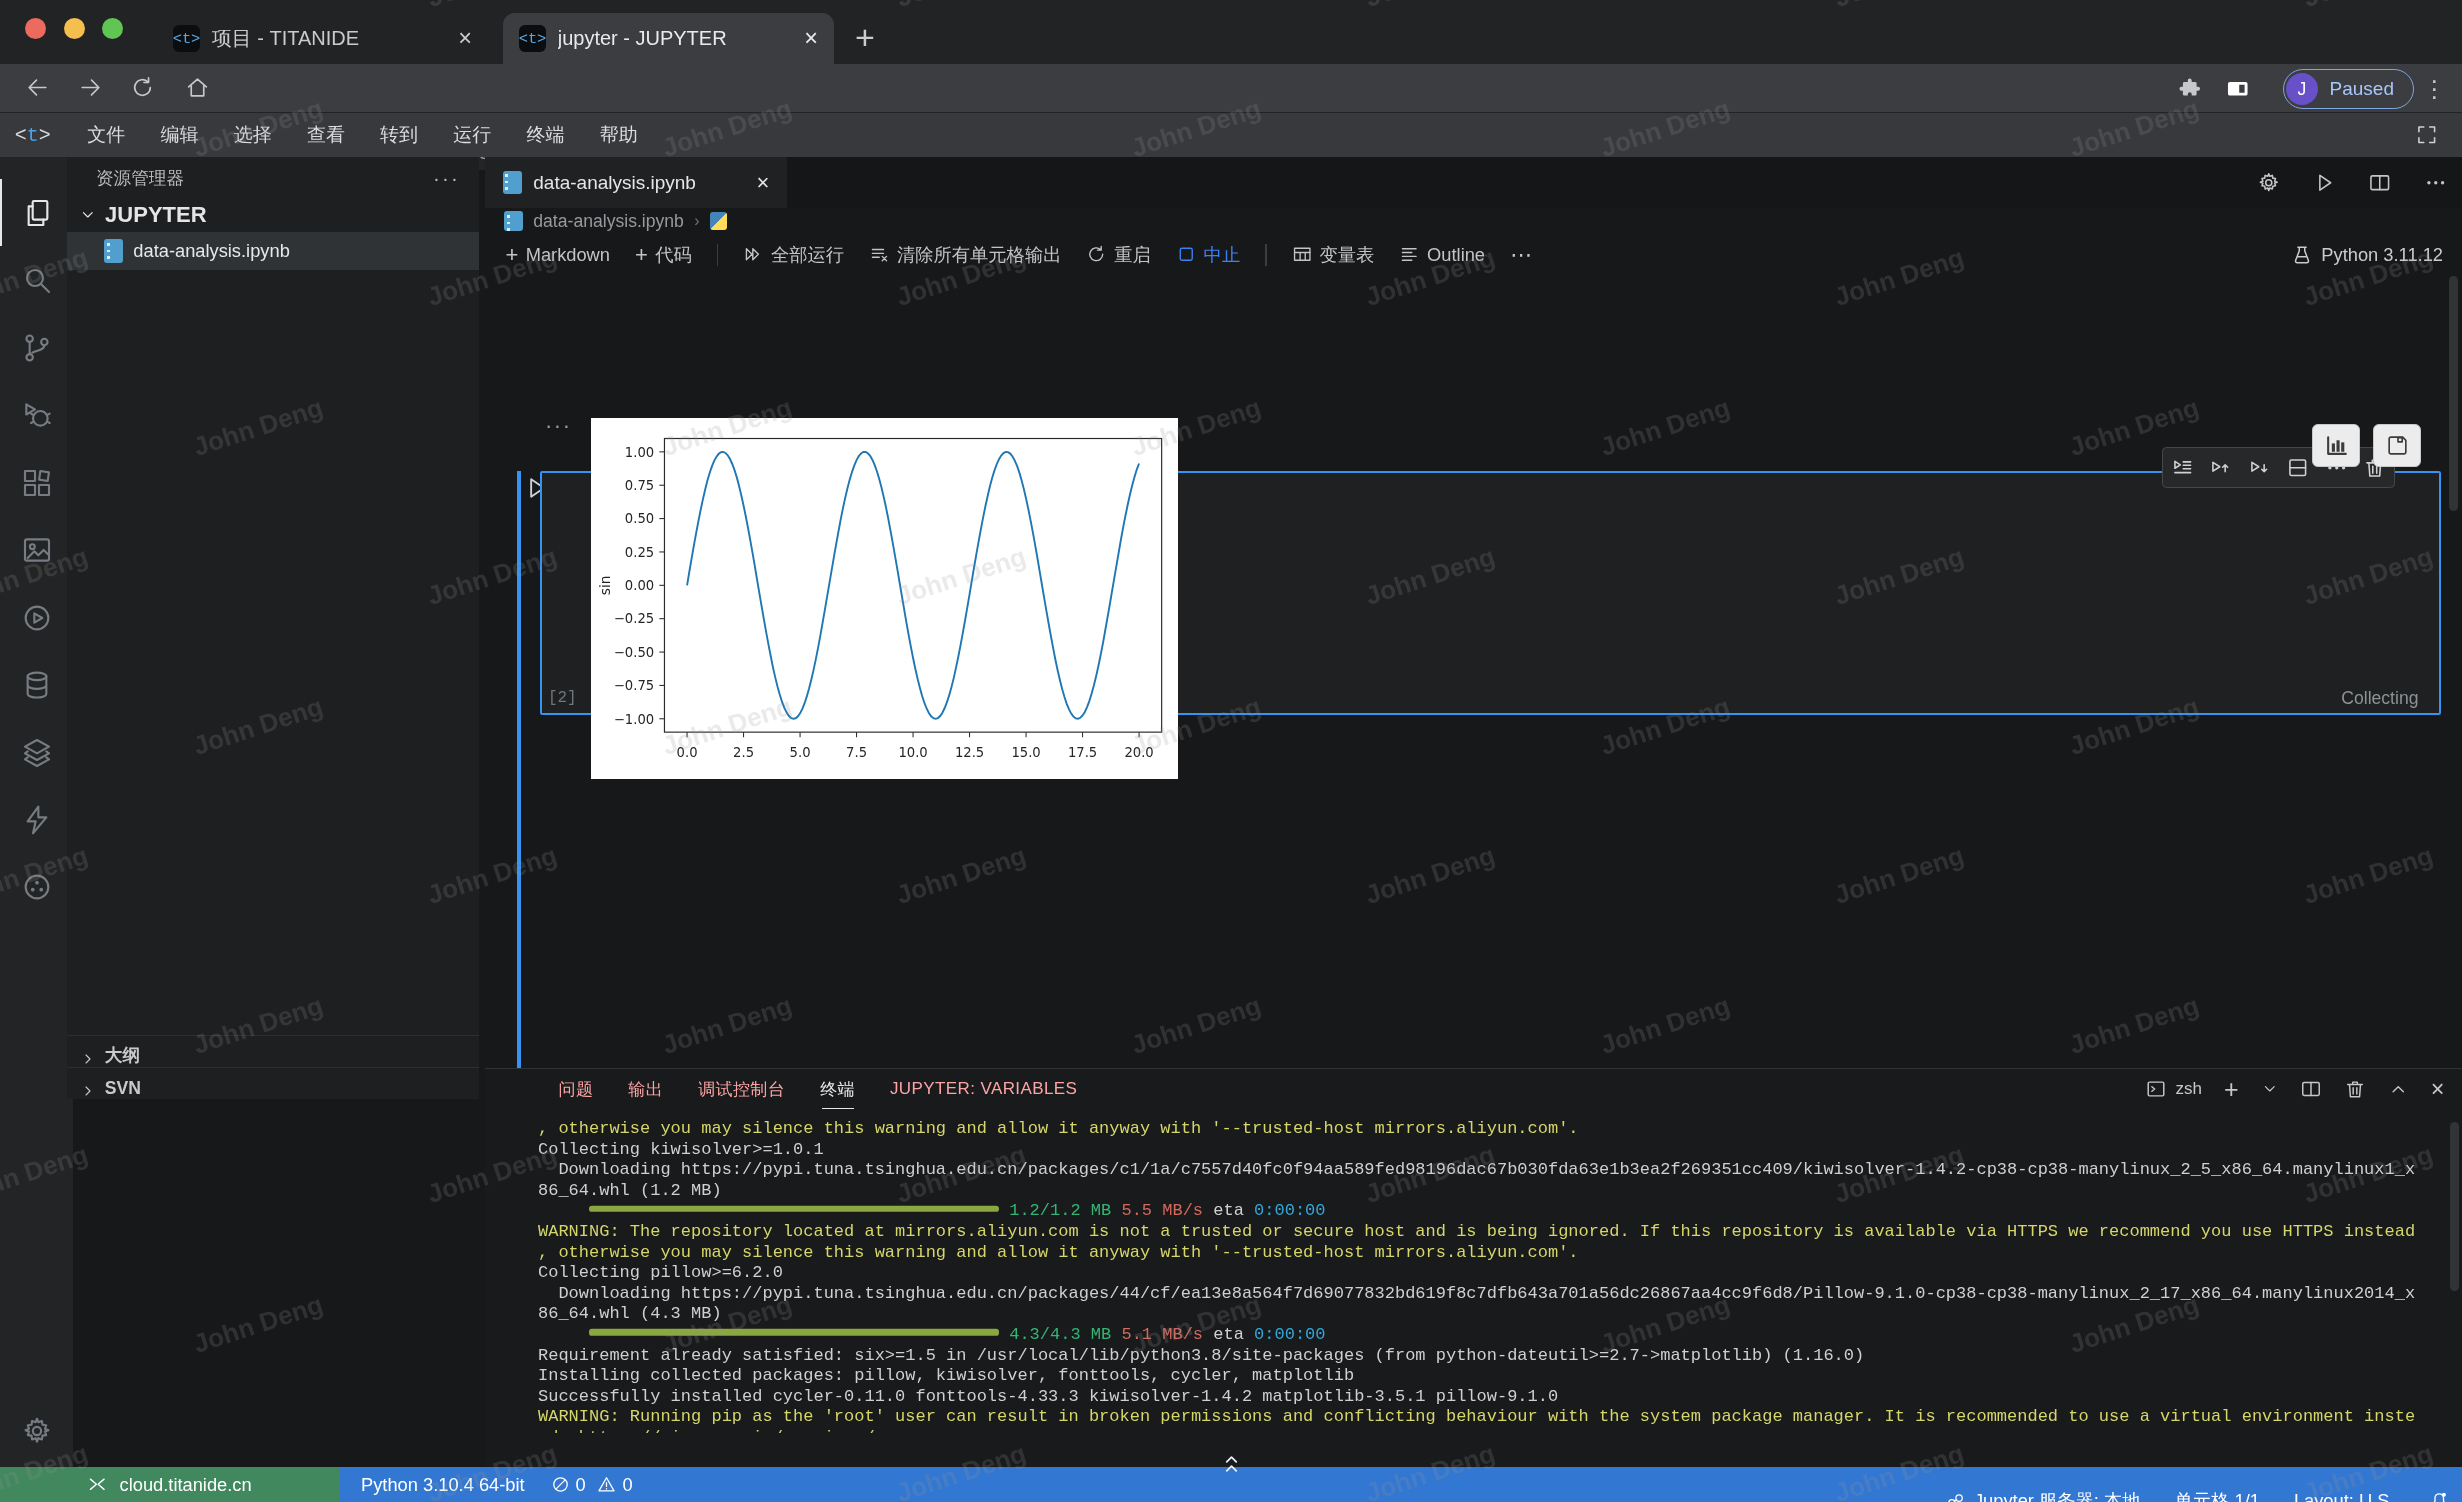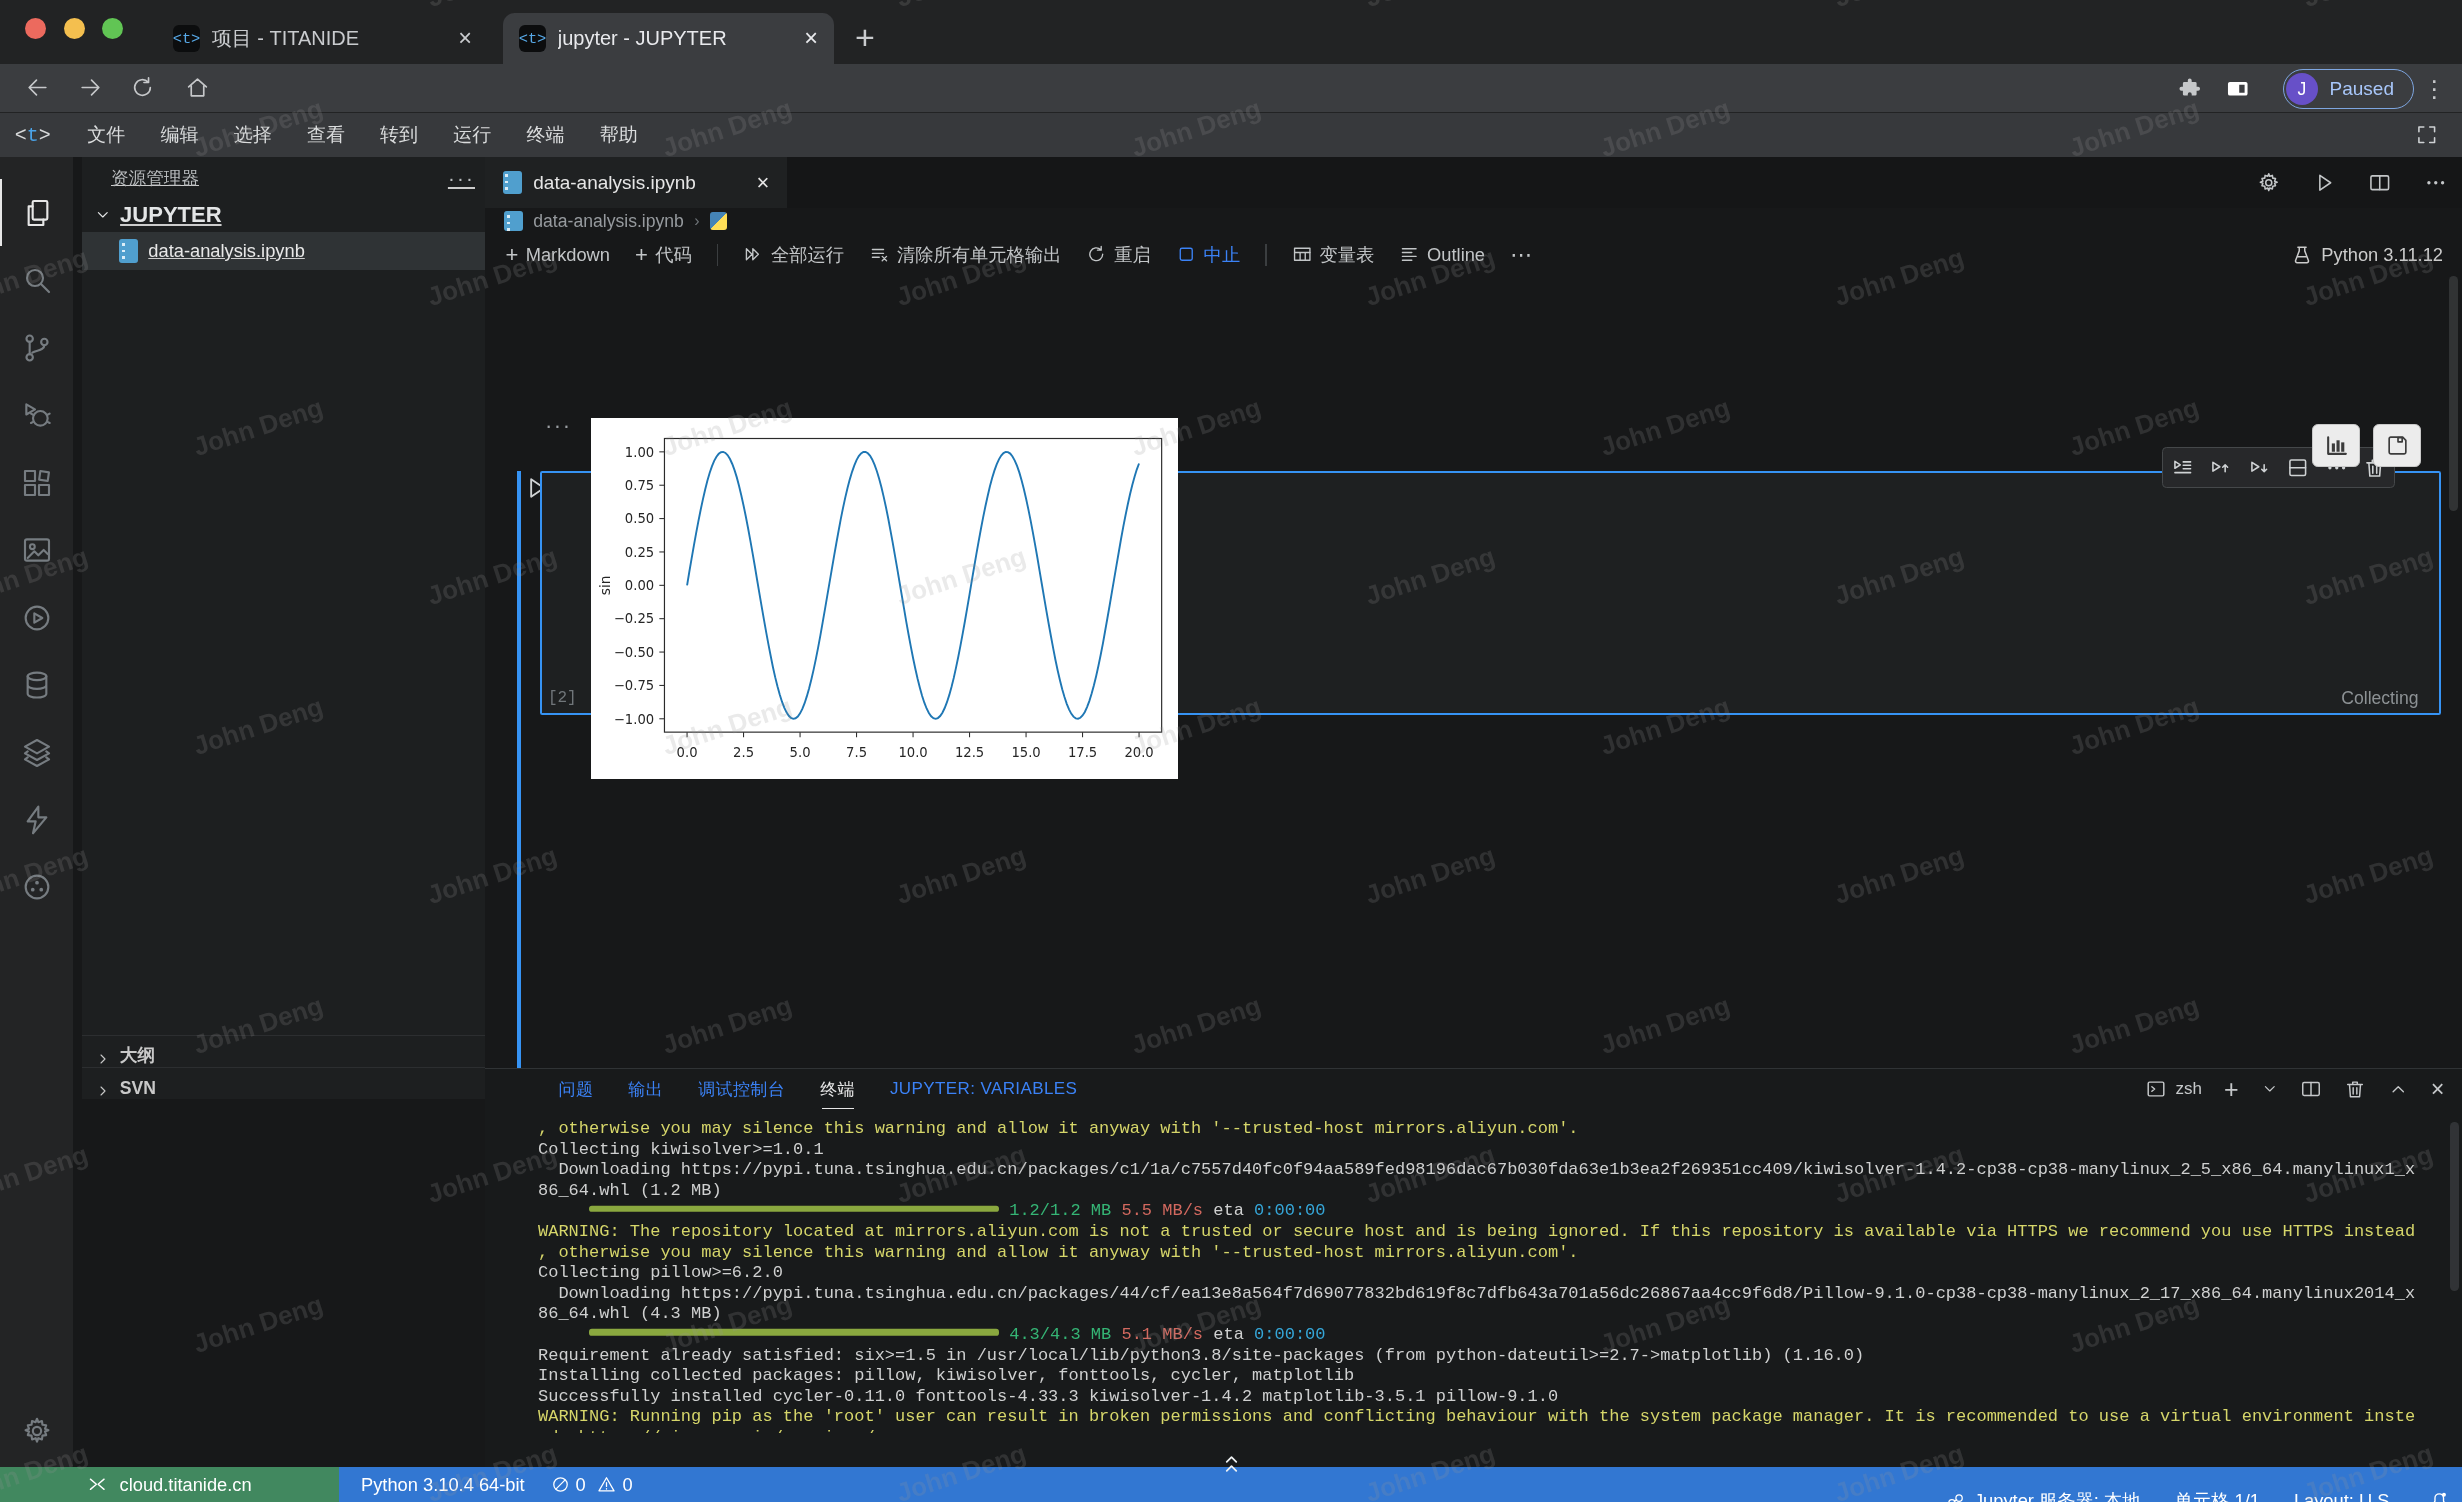--- a/index.html
+++ b/index.html
@@ -34,21 +34,21 @@
   #menulogo b { color:#4aa3e8; font-weight:normal; }
   .menu-item { padding:0 17.6px; font-size:19px; color:#dadcdd; }
   #fullscreen { position:absolute; right:23.5px; top:10.3px; color:#cfd2d4; }
 
   
   #activitybar { position:absolute; top:157px; left:0; width:73px; height:1310px; background:#232425; }
   .act { position:absolute; left:0; width:73px; height:67px; display:flex; align-items:center; justify-content:center; color:#767c81; }
   .act.on { color:#e7e7e7; border-left:2.9px solid #e7e7e7; }
 
   
-  #sidebar { position:absolute; top:157px; left:82px; width:412px; height:942px; background:#1d1f20;text-decoration:underline; }
+  #sidebar { position:absolute; top:157px; left:67px; width:412px; height:942px; background:#1d1f20; }
   #sb-head { height:41px; display:flex; align-items:center; padding:0 19px 0 29px; font-size:17.6px; color:#b9bcbe; }
   #sb-head .dots { margin-left:auto; font-size:20.5px; color:#b9bcbe; letter-spacing:2.2px; }
   #sb-sec { height:34px; display:flex; align-items:center; gap:8.8px; padding-left:11.7px; font-size:22px; font-weight:bold; color:#e3e5e6; }
   .file-row { height:38px; display:flex; align-items:center; gap:10.3px; padding-left:37px; font-size:18.3px; color:#e8e8e8; }
   .file-row.sel { background:#2f3335; }
   .nbicon { width:19px; height:23.5px; background:#509fce; border-radius:2.9px; position:relative; flex:0 0 19px; }
   .nbicon:before { content:""; position:absolute; left:2.9px; top:3.7px; width:2.9px; height:16px;
      background-image:linear-gradient(#dceef8 0 2.9px,transparent 2.9px 6.6px,#dceef8 6.6px 9.5px,transparent 9.5px 13px,#dceef8 13px 16px); }
   .sb-bot { position:absolute; left:0; width:412px; height:32px; border-top:1.5px solid #2c2e30; display:flex; align-items:flex-end; gap:8.8px; padding-left:13px; font-size:17.6px; font-weight:bold; color:#c9c9c9; }
 
@@ -82,21 +82,21 @@
   #celltools { position:absolute; top:-26px; right:44px; width:233px; height:41px; background:#27282a; border:1.5px solid #45484a; border-radius:4.4px; display:flex; align-items:center; justify-content:space-around; color:#cfd2d4; }
   #outdots { position:absolute; top:256px; left:60px; color:#9b9fa3; font-size:22px; letter-spacing:1.5px; }
   #plot { position:absolute; top:261px; left:106px; width:587px; height:361px; background:#ffffff; }
   #plotbtns { position:absolute; top:267px; right:41px; display:flex; gap:13px; }
   .pbtn { width:48px; height:43px; background:#ececec; border:0.7px solid #c9c9c9; border-radius:5.9px; display:flex; align-items:center; justify-content:center; color:#3c3c3c; }
   #escroll { position:absolute; top:119px; right:4.4px; width:8.8px; height:235px; background:#3f4244; border-radius:4.4px; opacity:.65; }
 
   
   #panel { position:absolute; top:1068px; left:485px; width:1977px; height:399px; background:#181a1b; border-top:1.5px solid #303335; }
   #ptabs { position:absolute; top:0; left:0; height:40px; display:flex; align-items:center; gap:32px; padding-left:72px; font-size:17px; }
-  .ptab { color:#3b82f6; letter-spacing:0.4px; position:relative; padding:7.3px 1.5px; }
+  .ptab { color:#fca5a5; letter-spacing:0.4px; position:relative; padding:7.3px 1.5px; }
   .ptab.on { color:#e7e7e7; }
   .ptab.on:after { content:""; position:absolute; left:2.9px; right:2.9px; bottom:-1.5px; height:1.5px; background:#e7e7e7; }
   #pctrl { position:absolute; top:0; right:17.6px; height:40px; display:flex; align-items:center; gap:22px; color:#c5c8ca; font-size:17px; }
   .shellbox { display:flex; align-items:center; gap:8.8px; }
   #term { position:absolute; top:50px; left:53px; right:7.3px; bottom:34px; font-family:"Liberation Mono","DejaVu Sans Mono",monospace; font-size:17px; line-height:20.6px; white-space:pre; color:#cfd0d0; overflow:hidden; }
   .t-y { color:#d6d66a; } .t-g { color:#35b575; } .t-r { color:#d3695f; } .t-c { color:#35a6d8; }
   .bar { display:inline-block; width:410px; height:6.6px; background:#8aa83f; border-radius:2.9px; vertical-align:middle; transform:translateY(-2.2px); }
   #pscroll { position:absolute; top:53px; right:2.9px; width:8.8px; height:169px; background:#3c3f41; border-radius:4.4px; opacity:.7; }
   #restore { position:absolute; left:1208px; top:1455px; width:47px; height:37px; color:#eef1f3; z-index:30; display:flex; flex-direction:column; align-items:center; }
   #restore svg { margin:-5.1px 0; }

